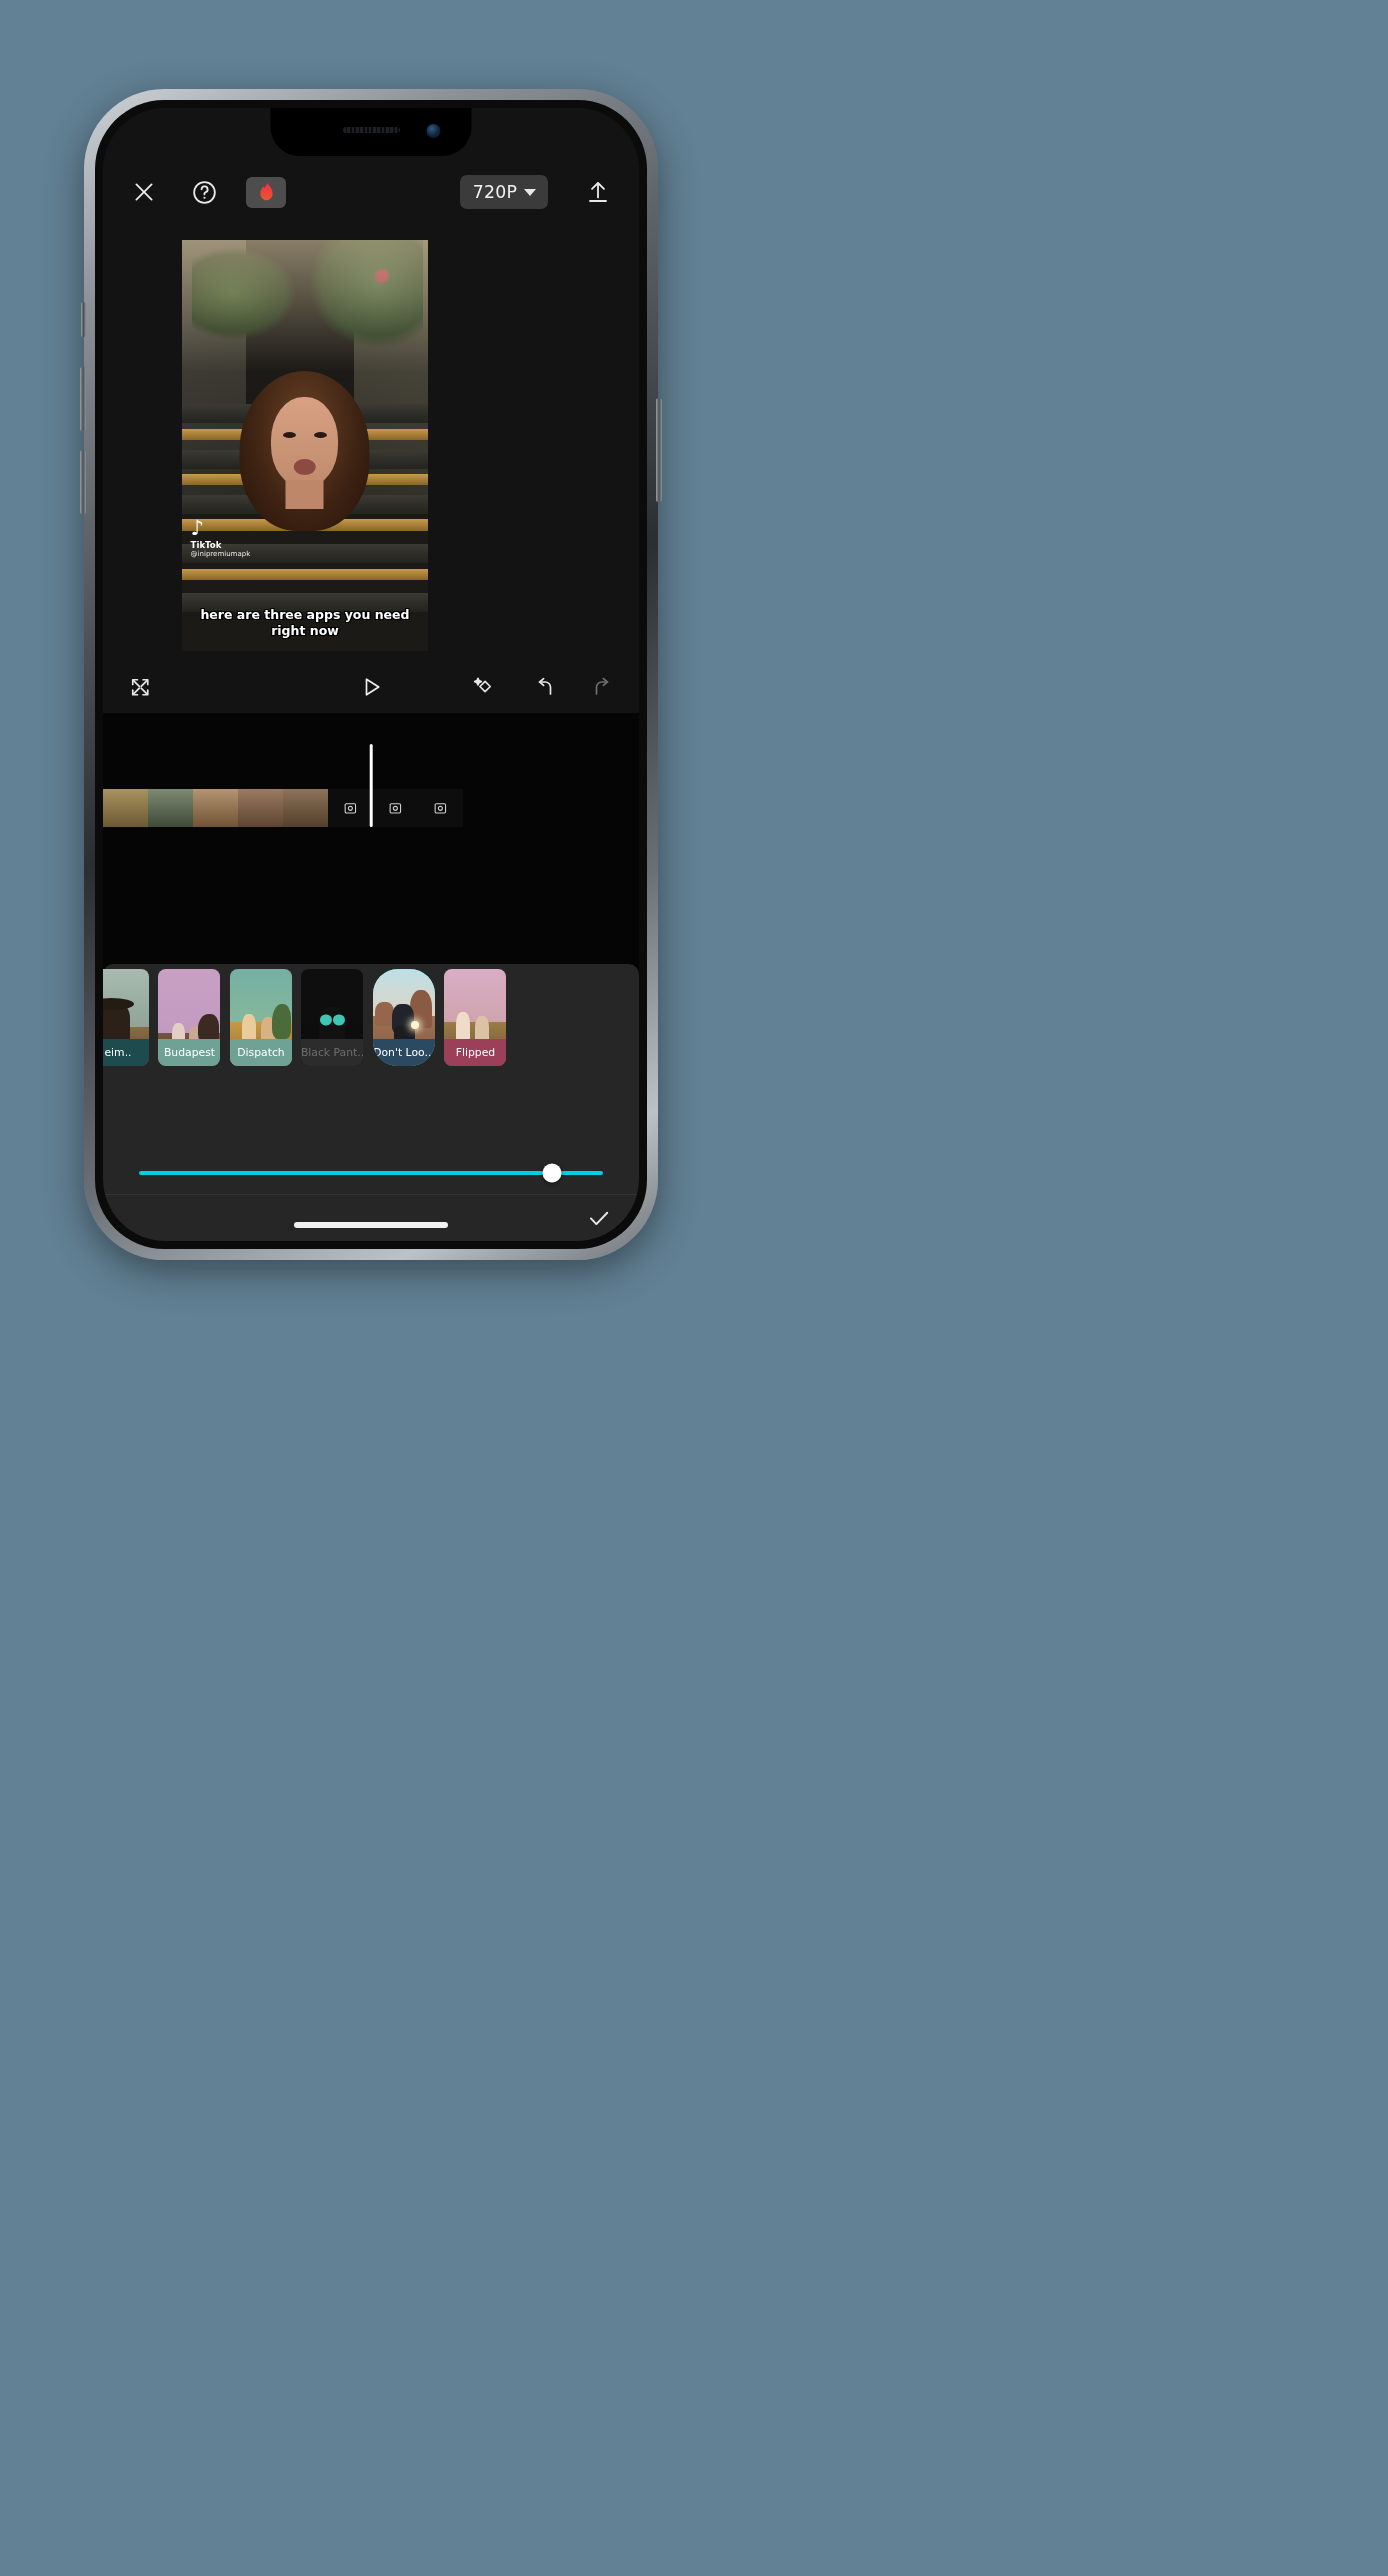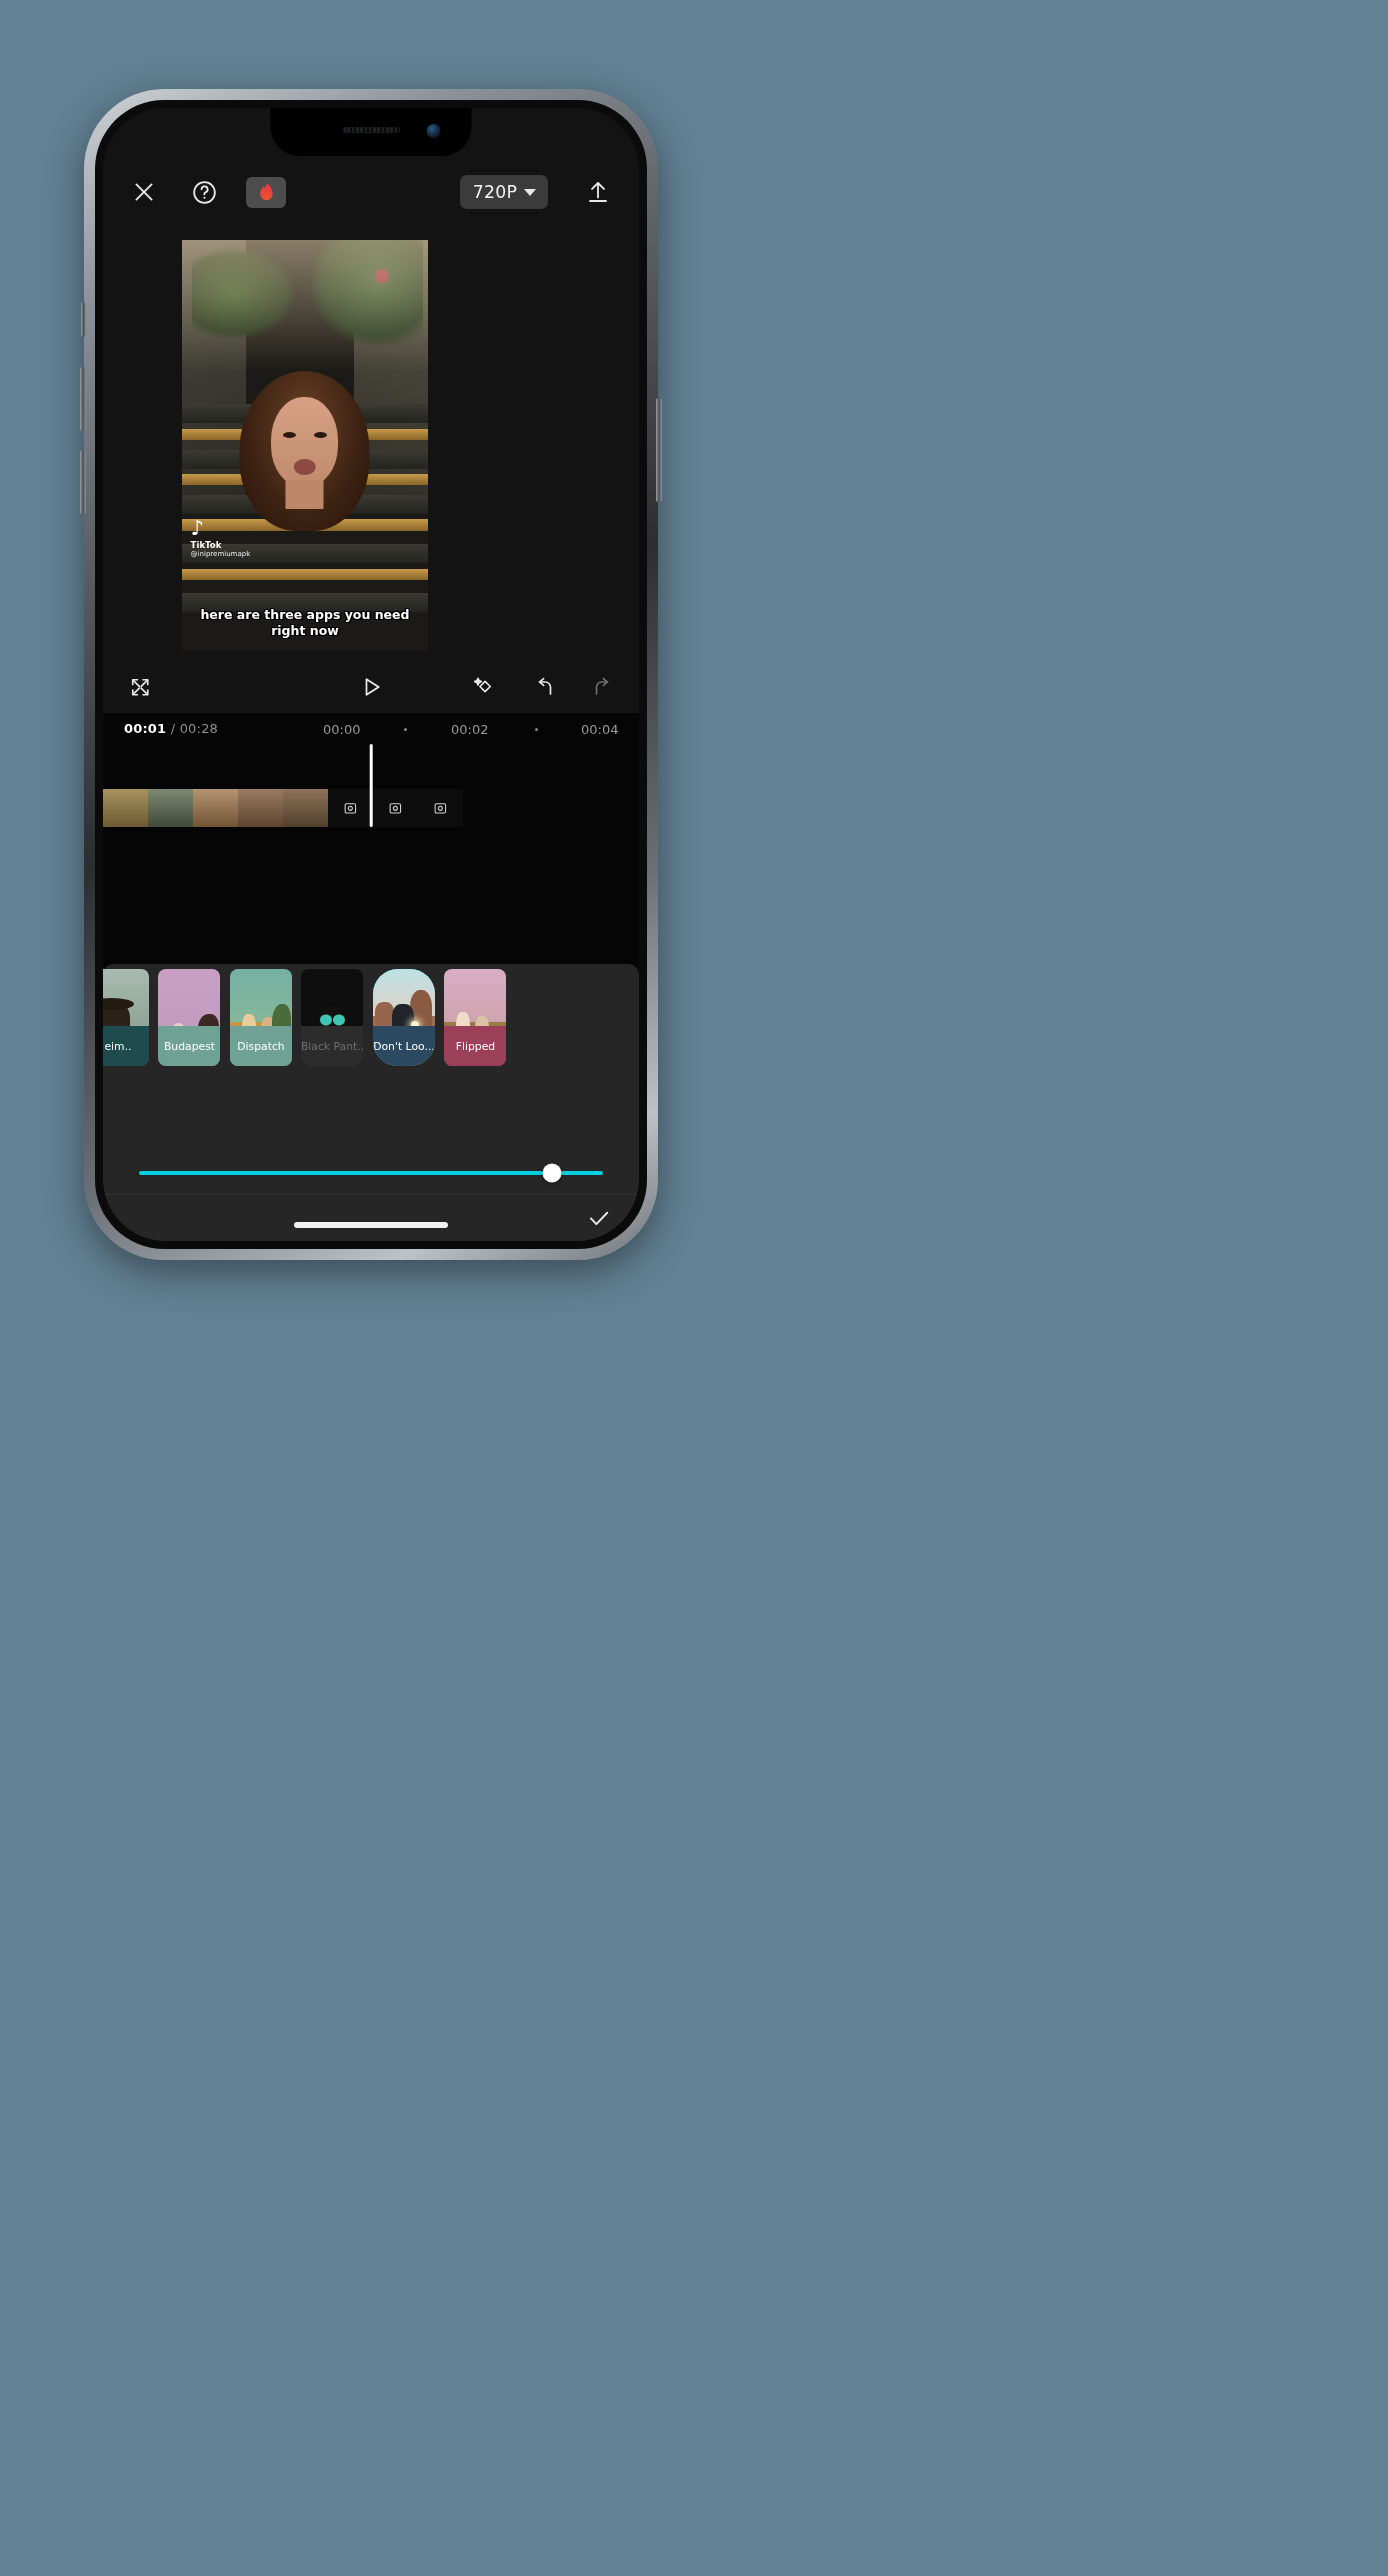--- a/index.html
+++ b/index.html
@@ -178,21 +178,21 @@
   .cat-icon { width: 35px; height: 35px; display: flex; align-items: center; justify-content: center; flex: none; margin-right: 8.6px; }
   .cat-item { font-size: 14.7px; color: #c9c9c9; white-space: nowrap; padding: 0 12px; flex: none; }
   .cat-item.active { color: #00d5e8; font-weight: bold; }
 
   #thumbs { display: flex; align-items: flex-start; gap: 9.5px; padding: 5.2px 0 0 19px; height: 105px; overflow: hidden; }
   .thumb { position: relative; width: 62px; height: 97px; border-radius: 7.8px; overflow: hidden; flex: none; }
   .thumb.clipped { margin-left: -35px; width: 62px; }
   .thumb.selected { outline: 2.2px solid #00d5e8; outline-offset: -2.2px; border-radius: 25px; }
   .thumb-img { position: absolute; inset: 0; }
   .thumb-label {
-    position: absolute; left: 0; right: 0; bottom: 0; height: 40px;
+    position: absolute; left: 0; right: 0; bottom: 0; height: 27px;
     display: flex; align-items: center; justify-content: center;
     font-size: 10.8px; color: #fff; white-space: nowrap; overflow: hidden;
   }
   .thumb.dim .thumb-img { filter: brightness(.30) saturate(.3); }
   .thumb.dim .thumb-label { color: #6e6e6e; }
   #loading-dots { position: absolute; left: 50%; top: 52%; transform: translate(-50%,-50%); display: flex; gap: 1.7px; }
   .ldot { width: 11.2px; height: 11.2px; border-radius: 50%; background: #3fc6b4; }
 
   
   .art-sky   { position: absolute; left:0; right:0; top:0; height: 62%; }
@@ -332,31 +332,20 @@
             <div class="ptool">
               <svg width="24" height="24" viewBox="0 0 24 24" fill="none" stroke="#6f6f6f" stroke-width="1.7" stroke-linecap="round">
                 <path d="M5.5 19V12.2A5.2 5.2 0 0 1 10.7 7h5.1"></path>
                 <path d="M12.4 3.6 16.4 7l-4 3.4"></path>
               </svg>
             </div>
           </div>
         </div>
 
         <div id="timeline">
-          <div id="ruler">
-            <div id="time-readout">
-              <span>00:01</span><span id="time-total"><span> / </span><span>00:28</span></span>
-            </div>
-            <span class="tick-label" style="left:220px">00:00</span>
-            <span class="tick-dot" style="left:301px"></span>
-            <span class="tick-label" style="left:348px">00:02</span>
-            <span class="tick-dot" style="left:432px"></span>
-            <span class="tick-label" style="left:478px">00:04</span>
-
-          </div>
           <div id="playhead"></div>
           <div id="track">
             <div class="frame" style="background:linear-gradient(180deg,#a8925f,#6d5a33)"></div>
             <div class="frame" style="background:linear-gradient(180deg,#7d8a72,#3f4a38)"></div>
             <div class="frame" style="background:linear-gradient(180deg,#b49472,#705434)"></div>
             <div class="frame" style="background:linear-gradient(180deg,#9a7a62,#5e4531)"></div>
             <div class="frame" style="background:linear-gradient(180deg,#8d7258,#53402c)"></div>
             <div class="frame icon-frame">
               <svg width="14.7" height="14.7" viewBox="0 0 24 24" fill="none" stroke="#cfcfcf" stroke-width="1.8">
                   <rect x="3.5" y="4.5" width="17" height="15" rx="2"></rect>

